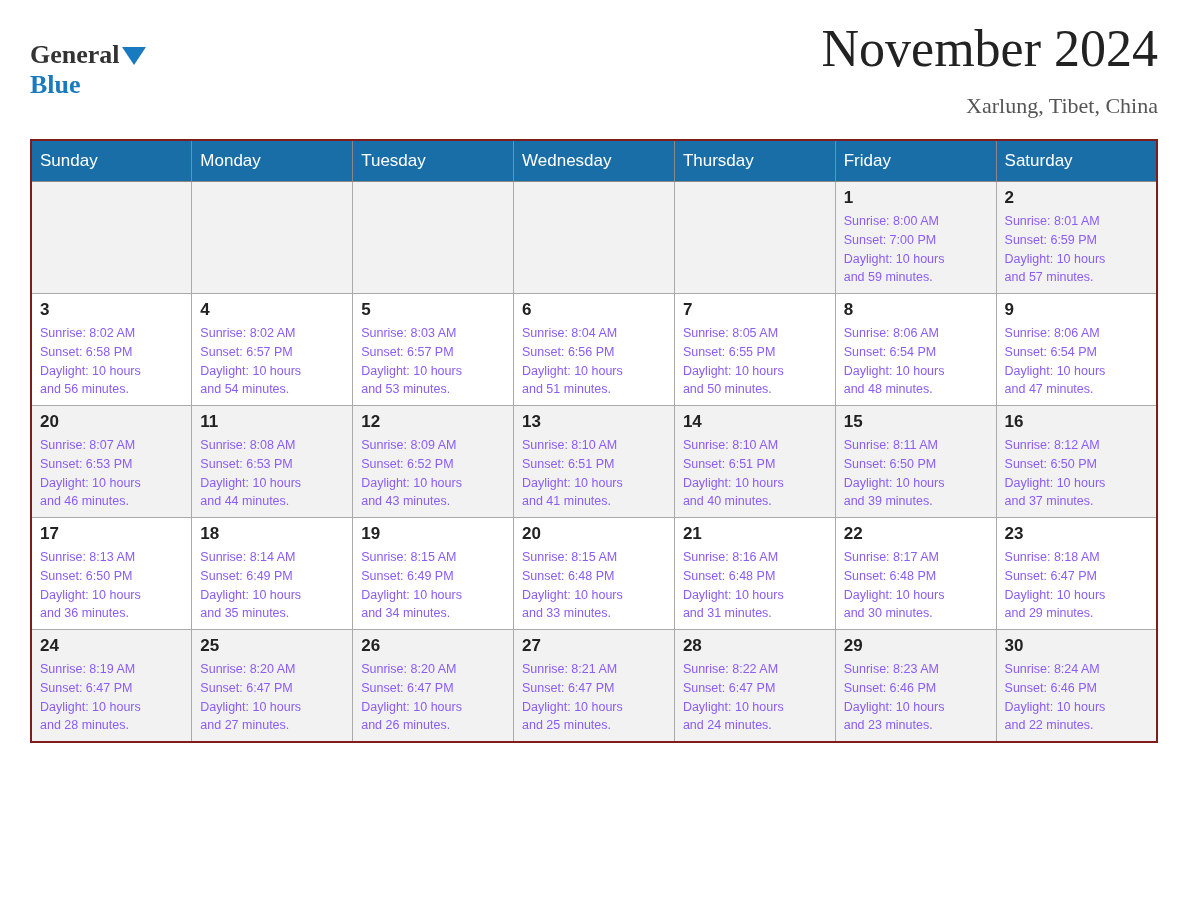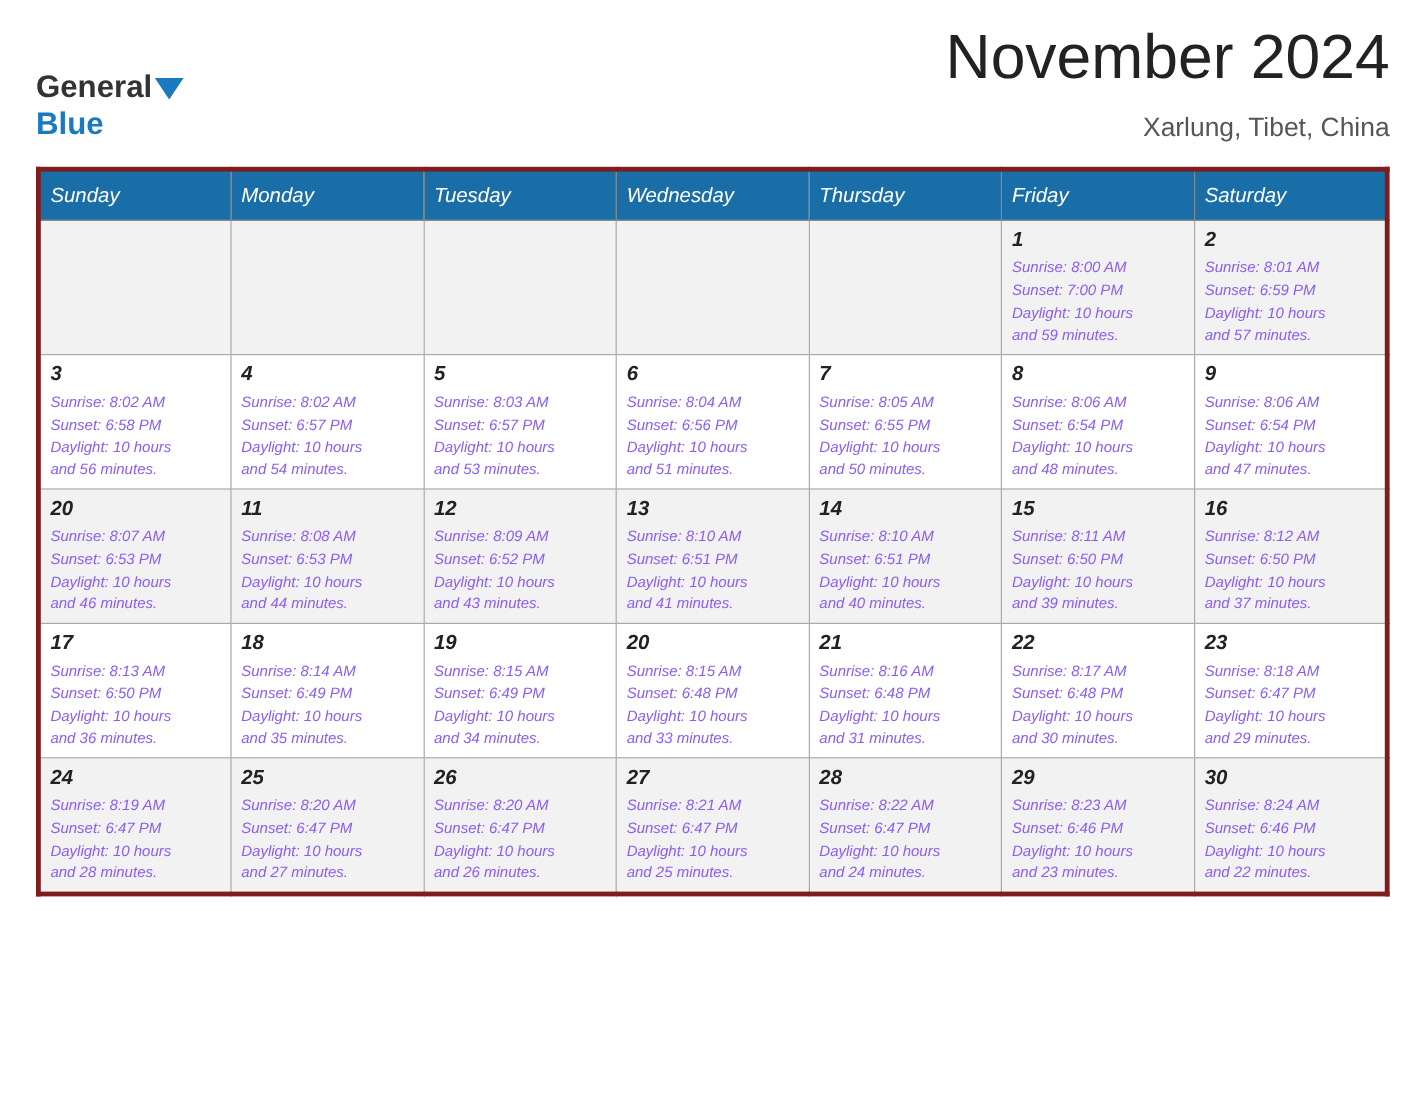--- a/index.html
+++ b/index.html
@@ -6,22 +6,23 @@
     body {
       font-family: Arial, sans-serif;
       background: #fff;
       padding: 20px 30px;
       width: 1188px;
       min-height: 918px;
     }
     .header {
       display: flex;
       justify-content: space-between;
-      align-items: flex-end;
+      align-items: center;
       margin-bottom: 20px;
+      font-family: Liberation Serif, serif;
     }
     .logo {
       display: flex;
       flex-direction: column;
       align-items: flex-start;
     }
     .logo-general {
       font-size: 26px;
       font-weight: bold;
       color: #333;
@@ -53,22 +54,21 @@
       line-height: 1.1;
     }
     .location {
       font-size: 22px;
       color: #555;
       margin-top: 16px;
     }
     .calendar {
       width: 100%;
       border-collapse: collapse;
-      border: 4px solid #7f1d1d;
-      font-style: italic;
+      border: 2px solid #7f1d1d;
     }
     .calendar th {
       background-color: #1a6ea8;
       color: #fff;
       padding: 10px 8px;
       font-size: 17px;
       font-weight: normal;
       text-align: left;
       border: 1px solid #888;
     }

